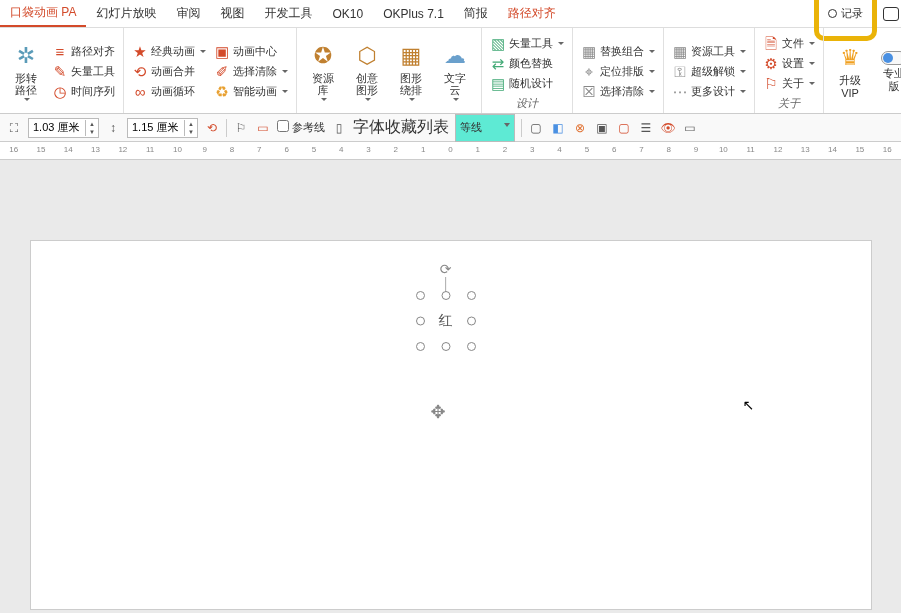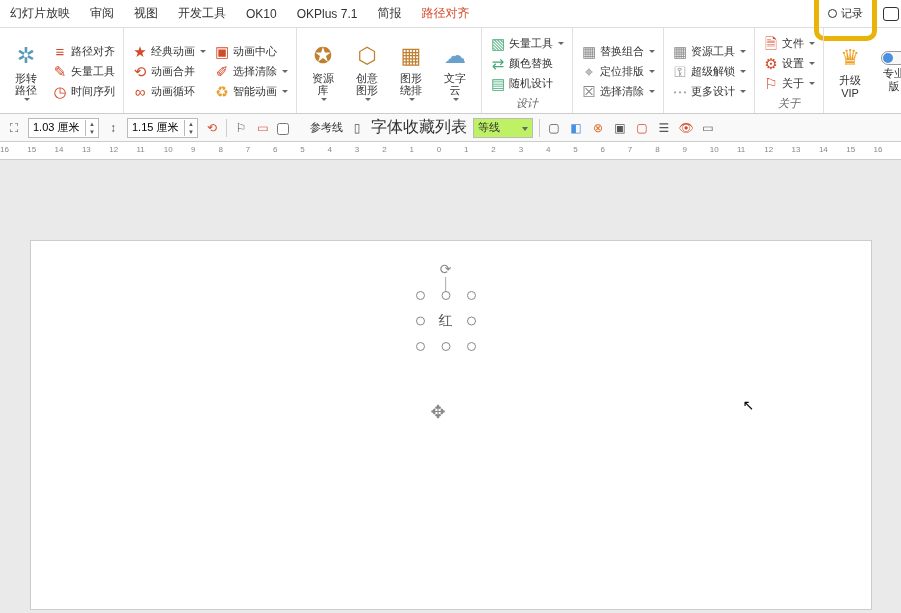--- a/index.html
+++ b/index.html
@@ -34,30 +34,30 @@
 
 .sub-bar { display: flex; align-items: center; background: #f9f9f9; height: 28px; border-bottom: 1px solid #ccc; padding: 0 6px; gap: 6px; }
 .spin { display: flex; align-items: center; border: 1px solid #bbb; background: #fff; height: 20px; font-size: 11px; }
 .spin input { border: none; width: 56px; padding: 0 4px; font-size: 11px; outline: none; }
 .spin-btns { display: flex; flex-direction: column; border-left: 1px solid #bbb; }
 .spin-btns span { font-size: 6px; line-height: 8px; width: 12px; text-align: center; color: #555; cursor: pointer; }
 .tool-ico { width: 16px; height: 16px; display: flex; align-items: center; justify-content: center; cursor: pointer; color: #555; }
 .tool-ico.red { color: #d34a2a; }
 .tool-ico.orange { color: #e07030; }
 .tool-ico.blue { color: #4a90e2; }
-.chk { display: flex; align-items: flex-end; gap: 21px; font-size: 11px; }
+.chk { display: flex; align-items: flex-start; gap: 3px; font-size: 11px; }
 .chk input { width: 12px; height: 12px; }
-.sel { border: 1px solid #bbb; background: #bef264; height: 20px; font-size: 11px; padding: 0 16px 0 4px; display: flex; align-items: center; min-width: 60px; position: relative; }
+.sel { border: 1px solid #bbb; background: #5eead4; height: 28px; font-size: 11px; padding: 0 16px 0 4px; display: flex; align-items: center; min-width: 60px; position: relative; }
 .sel::after { content: ""; border-top: 4px solid #666; border-left: 3px solid transparent; border-right: 3px solid transparent; position: absolute; right: 4px; top: 8px; }
 .sep { width: 1px; height: 18px; background: #ccc; }
 
 
 .ruler { height: 18px; background: #fff; border-bottom: 1px solid #ccc; font-size: 8px; color: #888; position: relative; overflow: hidden; }
 .ruler-inner { position: absolute; left: 0; top: 3px; width: 100%; display: flex; justify-content: space-around; }
-.ruler-inner span { flex: 1; text-align: left; }
+.ruler-inner span { flex: 1; text-align: center; }
 
 
 .canvas-area { background: #eaeaea; height: calc(613px - 28px - 86px - 28px - 18px); display: flex; align-items: flex-start; justify-content: center; padding-top: 80px; }
 .slide { width: 842px; height: 370px; background: #fff; border: 1px solid #ccc; position: relative; }
 .sel-obj { position: absolute; left: 395px; top: 60px; width: 40px; height: 40px; }
 .handles { position: absolute; inset: -6px; }
 .handle { width: 9px; height: 9px; border: 1.5px solid #888; background: #fff; border-radius: 50%; position: absolute; }
 .h-tl { left: -4px; top: -4px; } .h-tm { left: 50%; top: -4px; transform: translateX(-50%); } .h-tr { right: -4px; top: -4px; }
 .h-ml { left: -4px; top: 50%; transform: translateY(-50%); } .h-mr { right: -4px; top: 50%; transform: translateY(-50%); }
 .h-bl { left: -4px; bottom: -4px; } .h-bm { left: 50%; bottom: -4px; transform: translateX(-50%); } .h-br { right: -4px; bottom: -4px; }
@@ -68,20 +68,21 @@
 .cursor { position: absolute; left: 712px; top: 156px; font-size: 14px; color: #000; }
 
 
 .glyph { font-size: 15px; line-height: 1; }
 .glyph-big { font-size: 22px; line-height: 1; }
 </style>
 </head>
 <body>
 
 <div class="tab-bar">
+  <div class="tab active">口袋动画 PA</div>
   <div class="tab">幻灯片放映</div>
   <div class="tab">审阅</div>
   <div class="tab">视图</div>
   <div class="tab">开发工具</div>
   <div class="tab">OK10</div>
   <div class="tab">OKPlus 7.1</div>
   <div class="tab">简报</div>
   <div class="tab red">路径对齐</div>
   <div class="spacer"></div>
   <div class="record-btn">

